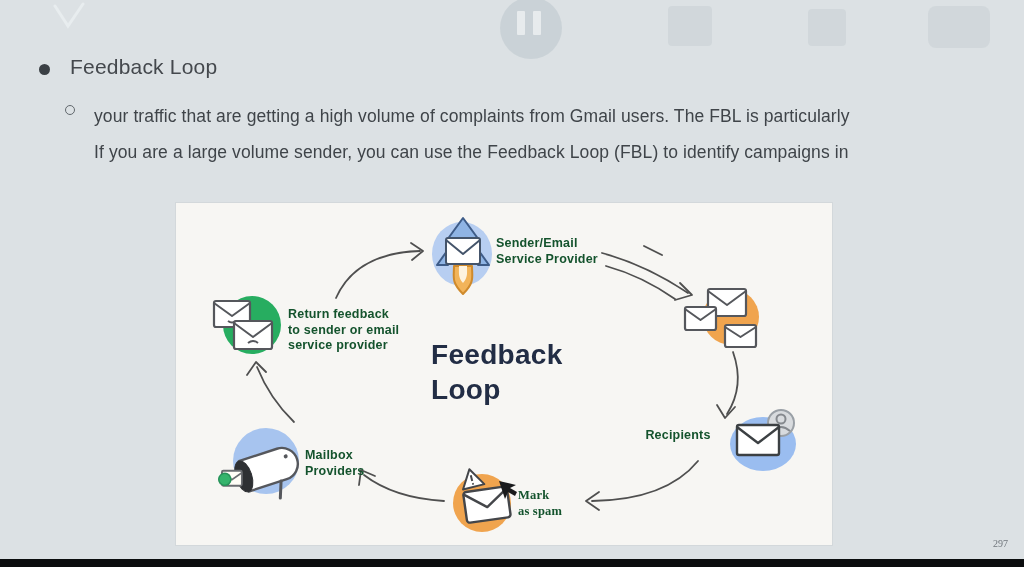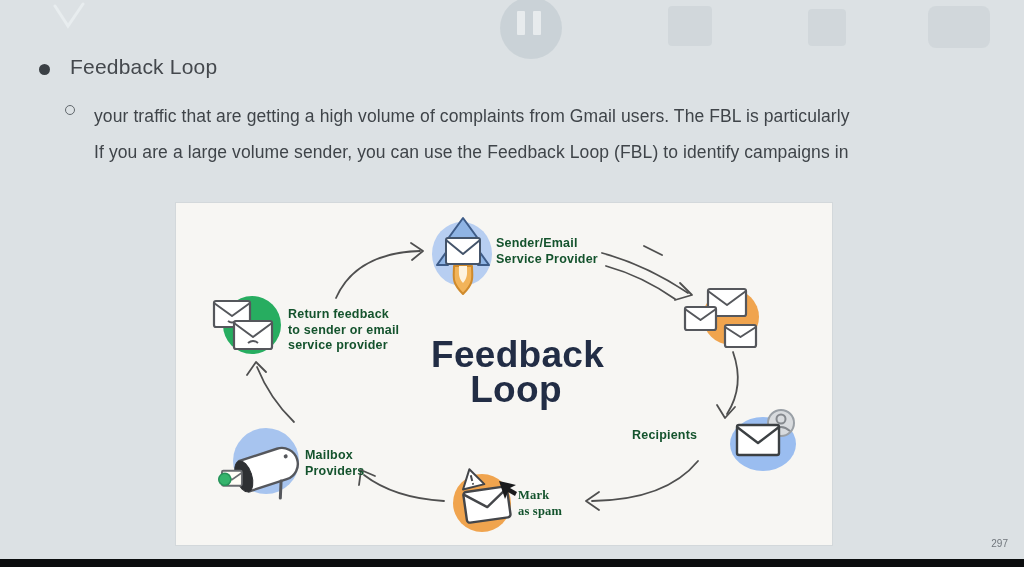--- a/index.html
+++ b/index.html
@@ -9,35 +9,35 @@
   
   .bullet-dot{position:absolute;left:39px;top:64px;width:11px;height:11px;border-radius:50%;background:#3b4045;}
   .slide-title{position:absolute;left:70px;top:55px;font-size:21px;color:#44484d;letter-spacing:.2px;}
   .sub-bullet{position:absolute;left:65px;top:105px;width:8px;height:8px;border-radius:50%;border:1.6px solid #62686d;background:transparent;}
   .body-text{position:absolute;left:94px;top:98px;width:870px;font-size:17.5px;line-height:36px;color:#3f4449;letter-spacing:.1px;}
   .body-line{white-space:nowrap;}
 
   
   .panel{position:absolute;left:176px;top:203px;width:656px;height:342px;background:#f7f6f3;box-shadow:0 0 0 1px rgba(0,0,0,.04);}
   .panel .lbl{position:absolute;font-weight:bold;color:#14532d;font-size:12.5px;line-height:15.5px;white-space:pre-line;letter-spacing:.2px;}
-  .center-title{position:absolute;left:255px;top:134px;width:170px;text-align:center;font-weight:bold;font-size:37px;line-height:35px;color:#222d45;white-space:pre-line;letter-spacing:.3px;}
+  .center-title{position:absolute;left:255px;top:134px;width:170px;font-weight:bold;font-size:28px;line-height:35px;color:#222d45;white-space:pre-line;letter-spacing:.3px;}
   .arrows,.icon{position:absolute;}
 
   
   .pause-btn{position:absolute;left:500px;top:-3px;width:62px;height:62px;border-radius:50%;background:rgba(115,138,148,.16);}
   .pause-btn .bar{position:absolute;top:14px;width:8px;height:24px;background:rgba(255,255,255,.55);border-radius:1px;}
   .pause-btn .b1{left:17px;} .pause-btn .b2{left:33px;}
   .ghost{position:absolute;border-radius:4px;background:rgba(140,156,164,.13);}
   .g1{left:668px;top:6px;width:44px;height:40px;}
   .g2{left:808px;top:9px;width:38px;height:37px;}
   .g3{left:928px;top:6px;width:62px;height:42px;border-radius:8px;}
   .watermark-v{position:absolute;left:50px;top:2px;opacity:.55;}
 
   
-  .page-number{position:absolute;right:16px;top:538px;font-size:10px;color:#70767c;}
+  .page-number{position:absolute;right:16px;top:538px;font-size:10px;color:#70767c;font-family:Liberation Serif, serif;}
   .bottom-bar{position:absolute;left:0;bottom:0;width:1024px;height:8px;background:#0b0d0e;}
 </style>
 </head>
 <body>
 
 <div class="frame">
 
   <svg class="watermark-v" width="40" height="30" viewBox="0 0 40 30">
     <polyline points="5,4 18,24 33,2" fill="none" stroke="rgba(248,251,252,.8)" stroke-width="3" stroke-linecap="round"></polyline>
   </svg>
@@ -112,21 +112,21 @@
 
     <svg class="icon" style="left:550px;top:204px;" width="74" height="66" viewBox="0 0 74 66">
       <ellipse cx="37" cy="37" rx="33" ry="27" fill="#9abdf0"></ellipse>
       <circle cx="55" cy="16" r="13" fill="#d8dbde" stroke="#9aa0a6" stroke-width="2"></circle>
       <circle cx="55" cy="12" r="4.5" fill="none" stroke="#808archive6" stroke-width="2"></circle>
       <circle cx="55" cy="12" r="4.5" fill="none" stroke="#85898e" stroke-width="2"></circle>
       <path d="M46,24 Q55,16 64,24" fill="none" stroke="#85898e" stroke-width="2"></path>
       <rect x="11" y="18" width="42" height="30" rx="2" fill="#ffffff" stroke="#3c4043" stroke-width="2.4"></rect>
       <polyline points="11,20 32,36 53,20" fill="none" stroke="#3c4043" stroke-width="2.4" stroke-linejoin="round"></polyline>
     </svg>
-    <div class="lbl" style="left:456px;top:225px;width:92px;text-align:left;">Recipients</div>
+    <div class="lbl" style="left:456px;top:225px;width:92px;text-align:center;">Recipients</div>
 
     <svg class="icon" style="left:274px;top:262px;" width="70" height="72" viewBox="0 0 70 72">
       <circle cx="32" cy="38" r="29" fill="#f0a44e"></circle>
       <g transform="rotate(-8 38 40)">
         <rect x="15" y="24" width="44" height="31" rx="3" fill="#ffffff" stroke="#44464a" stroke-width="2.4"></rect>
         <polyline points="15,26 37,42 59,26" fill="none" stroke="#44464a" stroke-width="2.4" stroke-linejoin="round"></polyline>
       </g>
       <g transform="rotate(-14 22 15)">
         <path d="M22,4 L33,22 L11,22 Z" fill="#ffffff" stroke="#44464a" stroke-width="2" stroke-linejoin="round"></path>
         <line x1="22" y1="10" x2="22" y2="16" stroke="#44464a" stroke-width="2"></line>

